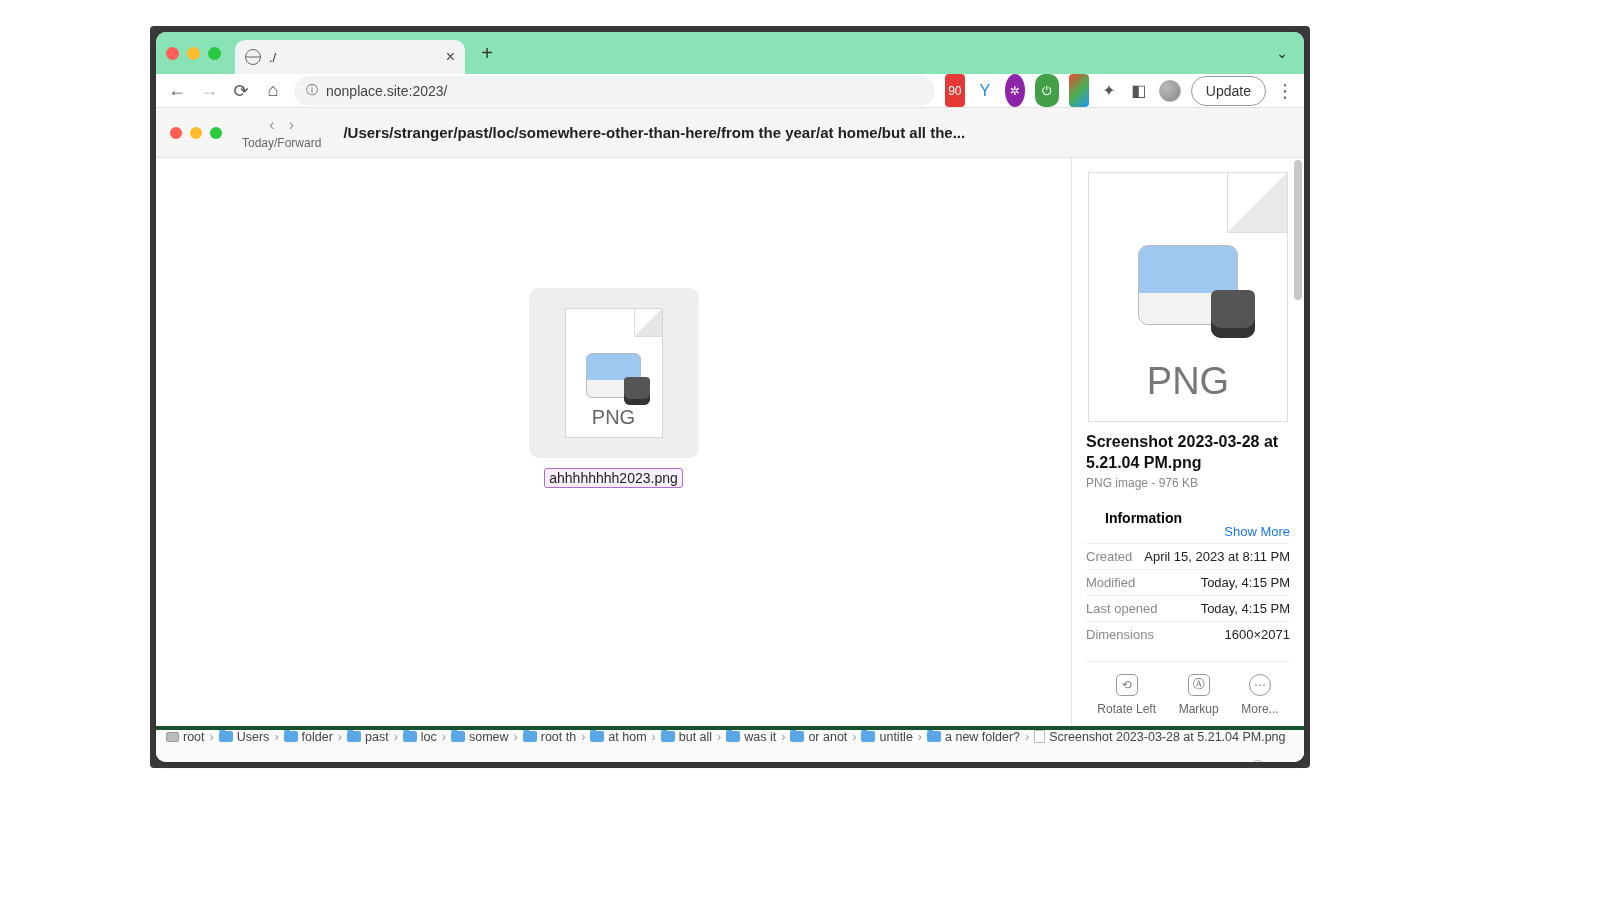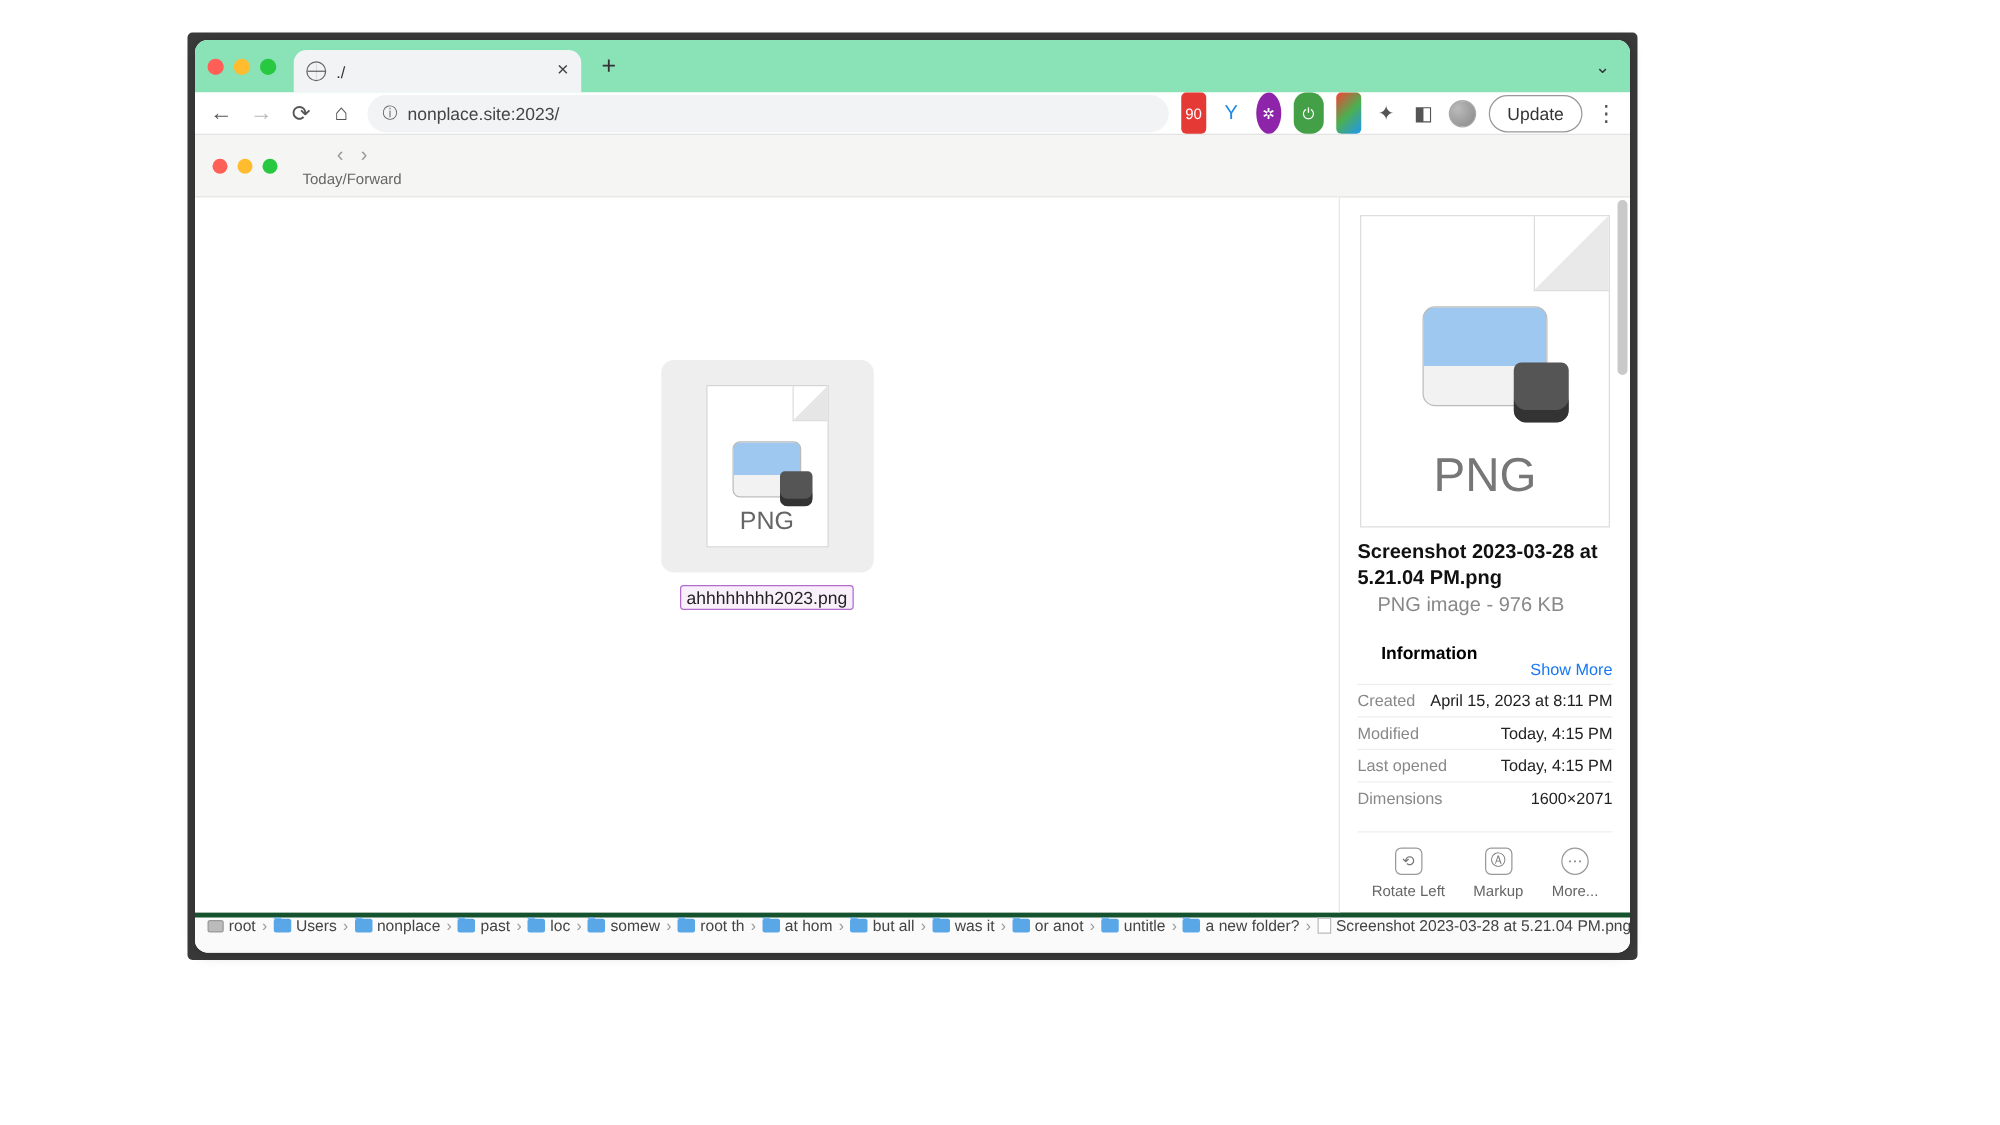--- a/index.html
+++ b/index.html
@@ -177,21 +177,21 @@
   .info-preview .thumb::after{
     content:""; position:absolute; right:-18px; bottom:-14px;
     width:44px; height:48px; background:#555; border-radius:6px 6px 10px 10px;
     box-shadow:inset 0 -10px 0 #333;
   }
   .info-preview .biglabel {
     position:absolute; left:0; right:0; bottom:18px;
     text-align:center; font-size:38px; color:#777;
   }
   .info-title { font-weight:600; font-size:16px; color:#111; line-height:1.3; margin-bottom:2px;}
-  .info-sub { font-size:16px; color:#888; margin-bottom:8px;margin-left:16px;}
+  .info-sub { font-size:12px; color:#888; margin-bottom:8px;}
   .info-heading-row { display:flex; align-items:center; justify-content:space-between; margin-bottom:4px;}
   .info-heading { font-weight:700; font-size:14px;margin-left:19px; }
   .show-more { font-size:13px; color:#1877f2;margin-top:26px; }
   .kv { display:flex; justify-content:space-between; padding:5px 0; border-top:1px solid #eee; font-size:13px;text-align:right;}
   .kv .k { color:#888; }
   .kv .v { color:#222; }
   .actions { display:flex; justify-content:space-around; margin-top:14px; border-top:1px solid #eee; padding-top:12px;}
   .action { display:flex; flex-direction:column; align-items:center; gap:6px; font-size:12px; color:#666;}
   .action .aicon { width:22px; height:22px; border:1.5px solid #999; border-radius:5px; display:flex; align-items:center; justify-content:center; font-size:12px; color:#777;}
   .action.more .aicon { border-radius:50%; }
@@ -275,20 +275,21 @@
           <div class="tl yellow"></div>
           <div class="tl green"></div>
         </div>
         <div class="bf-group">
           <div class="bf-arrows">
             <span>‹</span>
             <span>›</span>
           </div>
           <div class="bf-label">Today/Forward</div>
         </div>
+        <div class="path-title">/Users/stranger/past/loc/somewhere-other-than-here/from the year/at home/but all the...</div>
       </div>
 
       <div class="content-split">
         <div class="vscroll"></div>
 
         <div class="file-area">
           <div class="file-item">
             <div class="file-icon-box">
               <div class="png-doc">
                 <div class="fold"></div>
@@ -351,21 +352,21 @@
             <span>root</span>
           </span>
           <span class="sep">›</span>
         <span class="seg">
             <span class="fico"></span>
             <span>Users</span>
           </span>
           <span class="sep">›</span>
         <span class="seg">
             <span class="fico"></span>
-            <span>nonplace</span>
+            <span>folder</span>
           </span>
           <span class="sep">›</span>
         <span class="seg">
             <span class="fico"></span>
             <span>past</span>
           </span>
           <span class="sep">›</span>
         <span class="seg">
             <span class="fico"></span>
             <span>loc</span>

